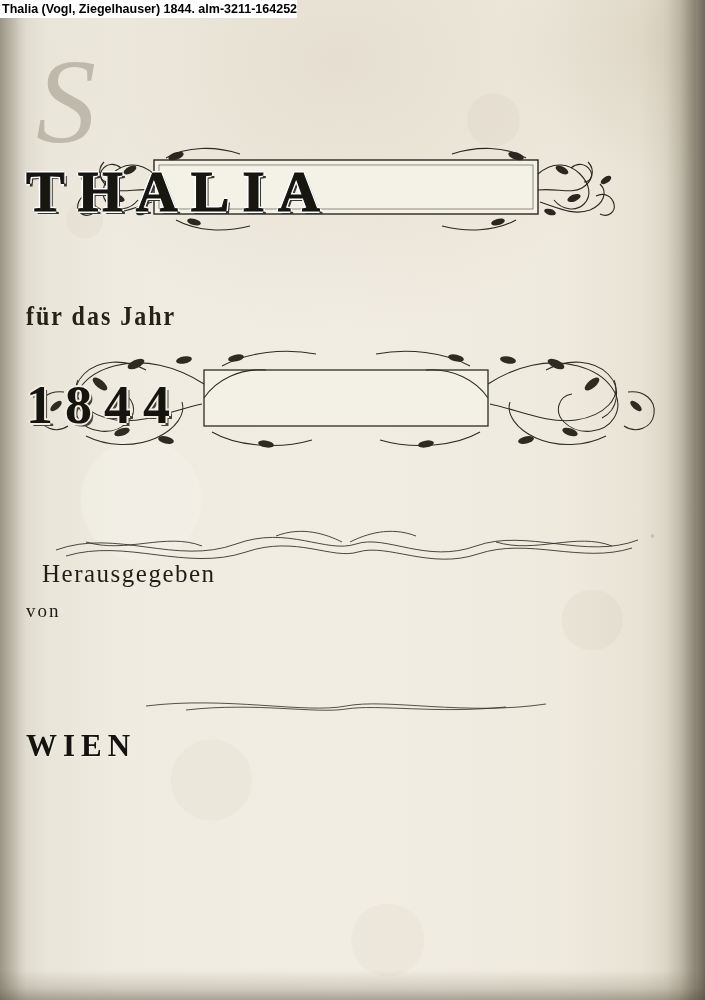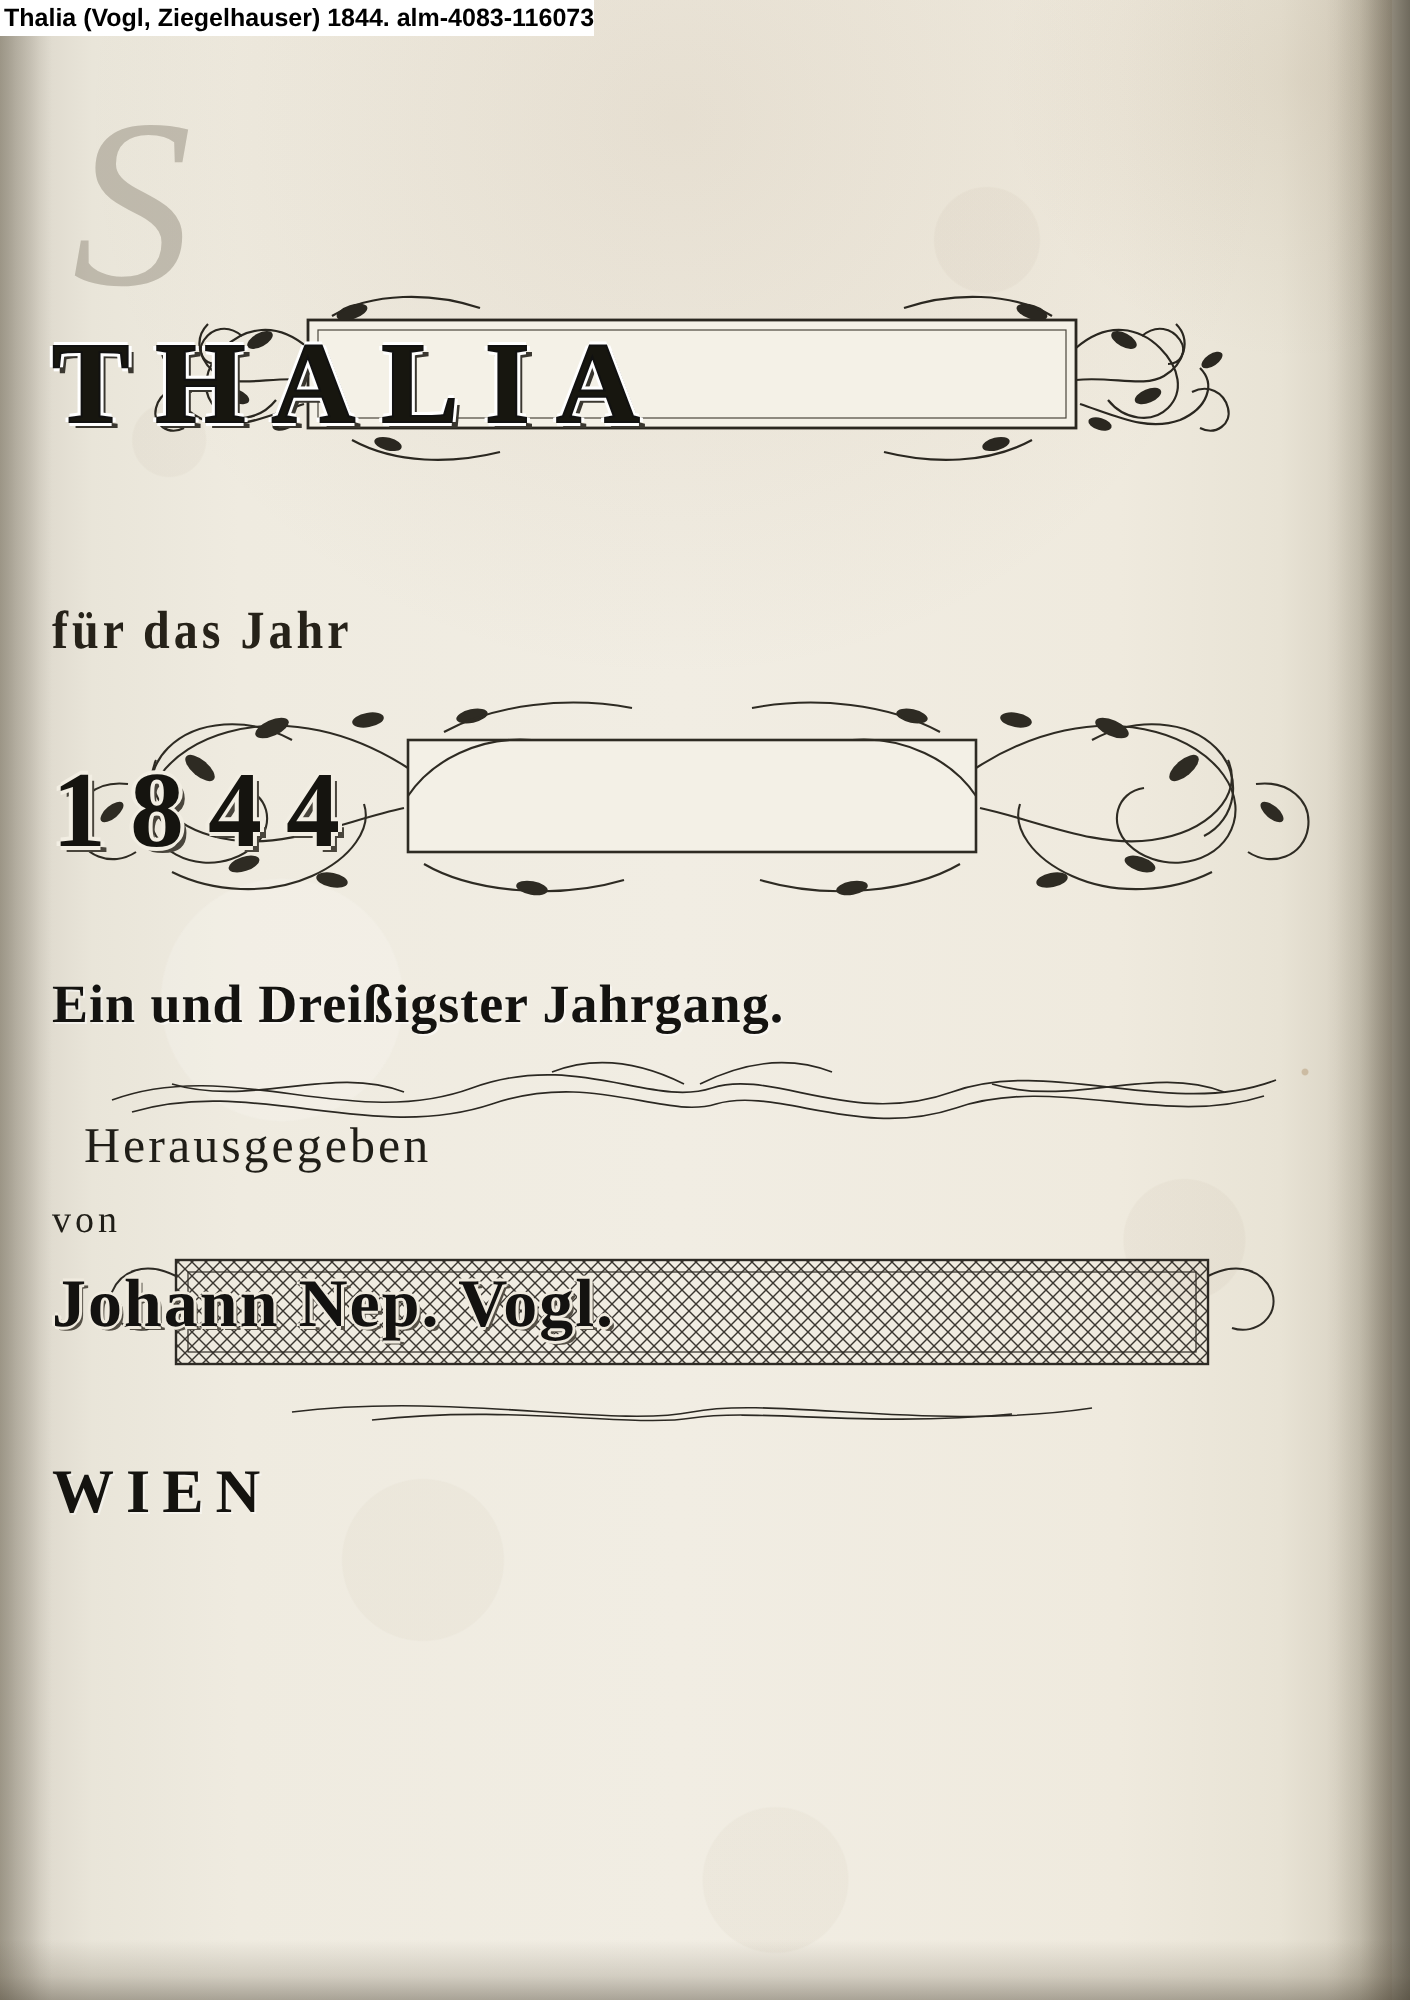--- a/index.html
+++ b/index.html
@@ -425,55 +425,37 @@
           </g>
           <path d="M186 92 C210 106 252 110 286 100"></path>
           <path d="M454 92 C430 106 388 110 354 100"></path>
           <path d="M196 26 C222 12 258 8 290 14"></path>
           <path d="M444 26 C418 12 382 8 350 14"></path>
         </g>
       </svg>
       <div id="year-text">1844</div>
     </div>
 
-    <div id="jahrgang">Ein und Dreißigster Jahrgang.</div>
 
     <div id="flourish-wrap">
       <svg class="ornament" width="640" height="50" viewBox="0 0 640 50" aria-hidden="true">
         <g stroke="#2b2822" fill="none" stroke-width="0.85">
           <path d="M30 30 C90 8 150 46 210 24 C262 5 300 34 330 24 C360 14 400 44 450 26 C500 8 560 40 612 20"></path>
           <path d="M40 36 C100 18 160 52 220 32 C270 15 306 40 332 32 C362 23 404 50 452 34 C502 17 556 44 606 28"></path>
           <path d="M60 22 C100 34 140 12 176 26"></path>
           <path d="M470 22 C510 34 550 12 586 26"></path>
           <path d="M250 16 C276 6 300 14 316 22"></path>
           <path d="M390 16 C364 6 340 14 324 22"></path>
         </g>
       </svg>
     </div>
 
     <div id="herausgegeben">Herausgegeben</div>
     <div id="von">von</div>
 
-    <div id="editor-wrap">
-      <svg class="ornament" width="640" height="70" viewBox="0 0 640 70" aria-hidden="true">
-        <defs>
-          <pattern id="hatch" width="7" height="7" patternUnits="userSpaceOnUse">
-            <path d="M0 7 L7 0" stroke="#3a3630" stroke-width="0.7"></path>
-            <path d="M0 0 L7 7" stroke="#3a3630" stroke-width="0.7"></path>
-          </pattern>
-        </defs>
-        <rect x="62" y="6" width="516" height="52" fill="url(#hatch)" stroke="#2d2a24" stroke-width="1.2"></rect>
-        <rect x="68" y="12" width="504" height="40" fill="none" stroke="#2d2a24" stroke-width="0.6"></rect>
-        <g stroke="#2d2a24" fill="none" stroke-width="1">
-          <path d="M62 14 C46 6 34 12 30 22 C26 34 38 44 50 40"></path>
-          <path d="M578 14 C594 6 606 12 610 22 C614 34 602 44 590 40"></path>
-        </g>
-      </svg>
-      <div id="editor-name">Johann Nep. Vogl.</div>
-    </div>
 
     <div id="flourish2-wrap">
       <svg class="ornament" width="640" height="24" viewBox="0 0 640 24" aria-hidden="true">
         <g stroke="#2b2822" fill="none" stroke-width="0.8">
           <path d="M120 12 C200 2 280 20 320 12 C360 4 440 22 520 10"></path>
           <path d="M160 16 C230 8 290 20 320 15 C352 10 410 20 480 13"></path>
         </g>
       </svg>
     </div>
 
@@ -481,14 +463,14 @@
 
   </div>
 
   <div id="left-edge"></div>
   <div id="gutter"></div>
   <div id="right-edge"></div>
   <div id="bottom-edge"></div>
 </div>
 
 <div id="caption-bar">
-  <span id="caption-text">Thalia (Vogl, Ziegelhauser) 1844. alm-4083-116073</span>
+  <span id="caption-text">Thalia (Vogl, Ziegelhauser) 1844. alm-3211-164252</span>
 </div>
 
 </body></html>

